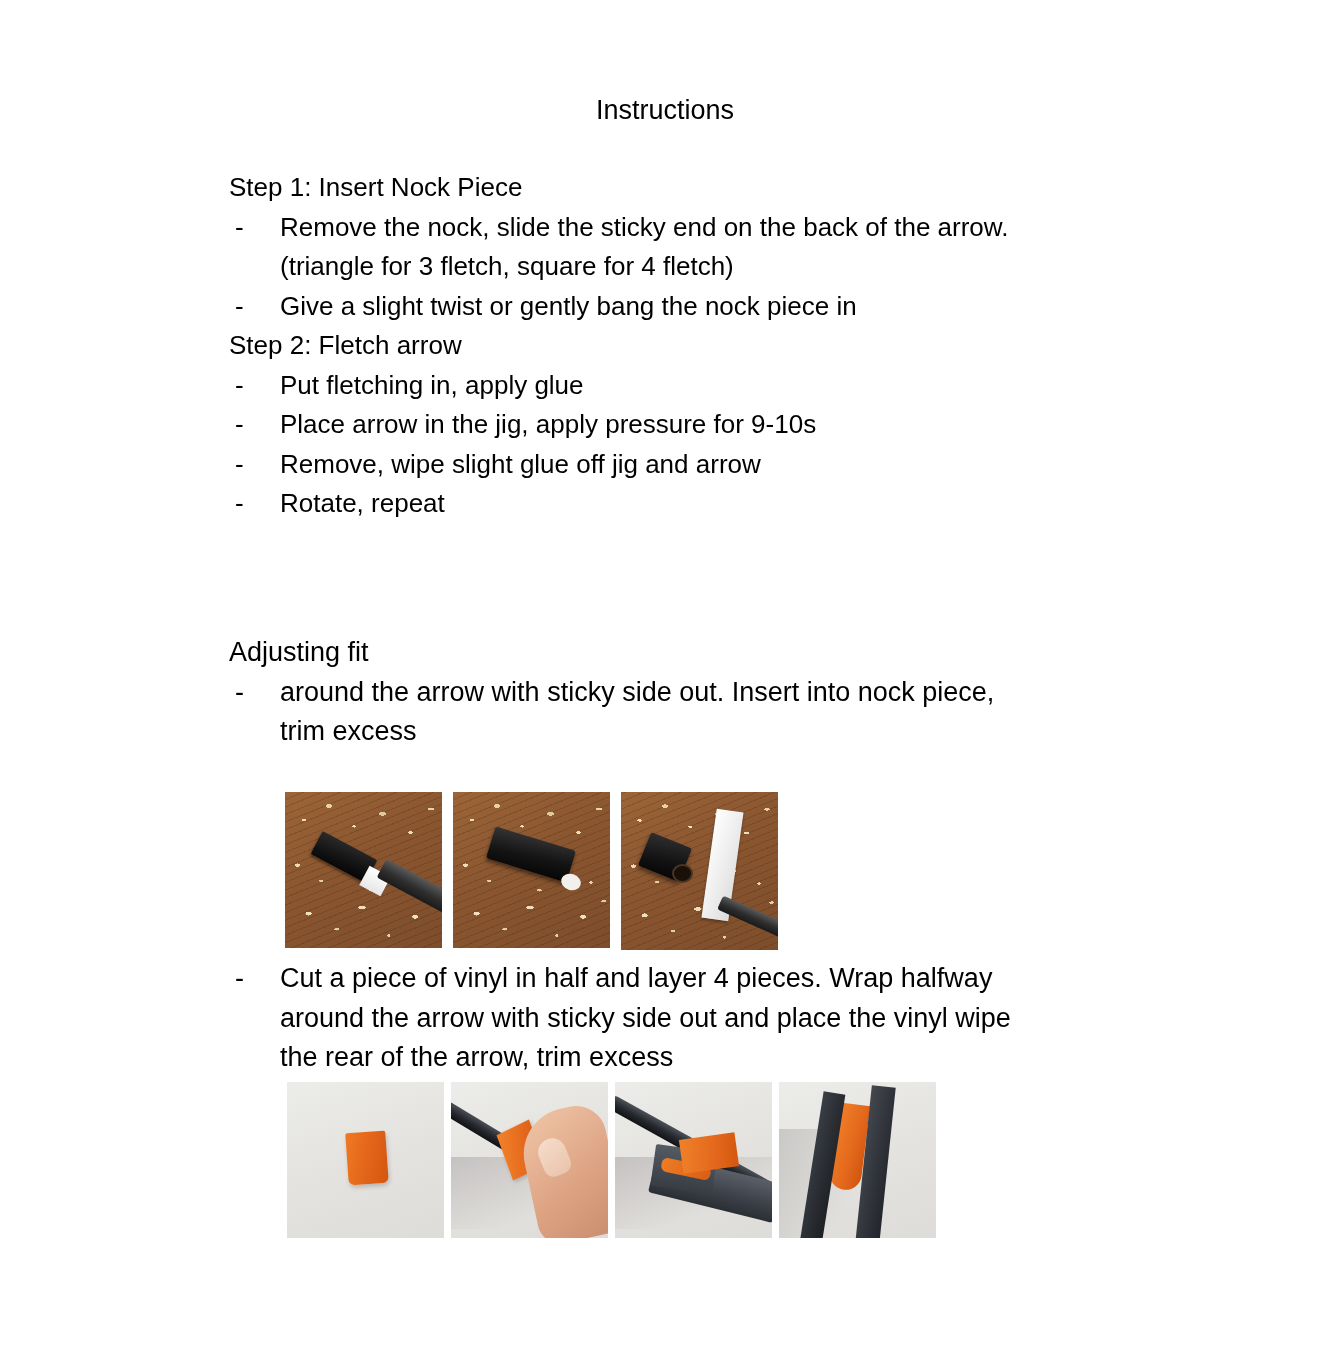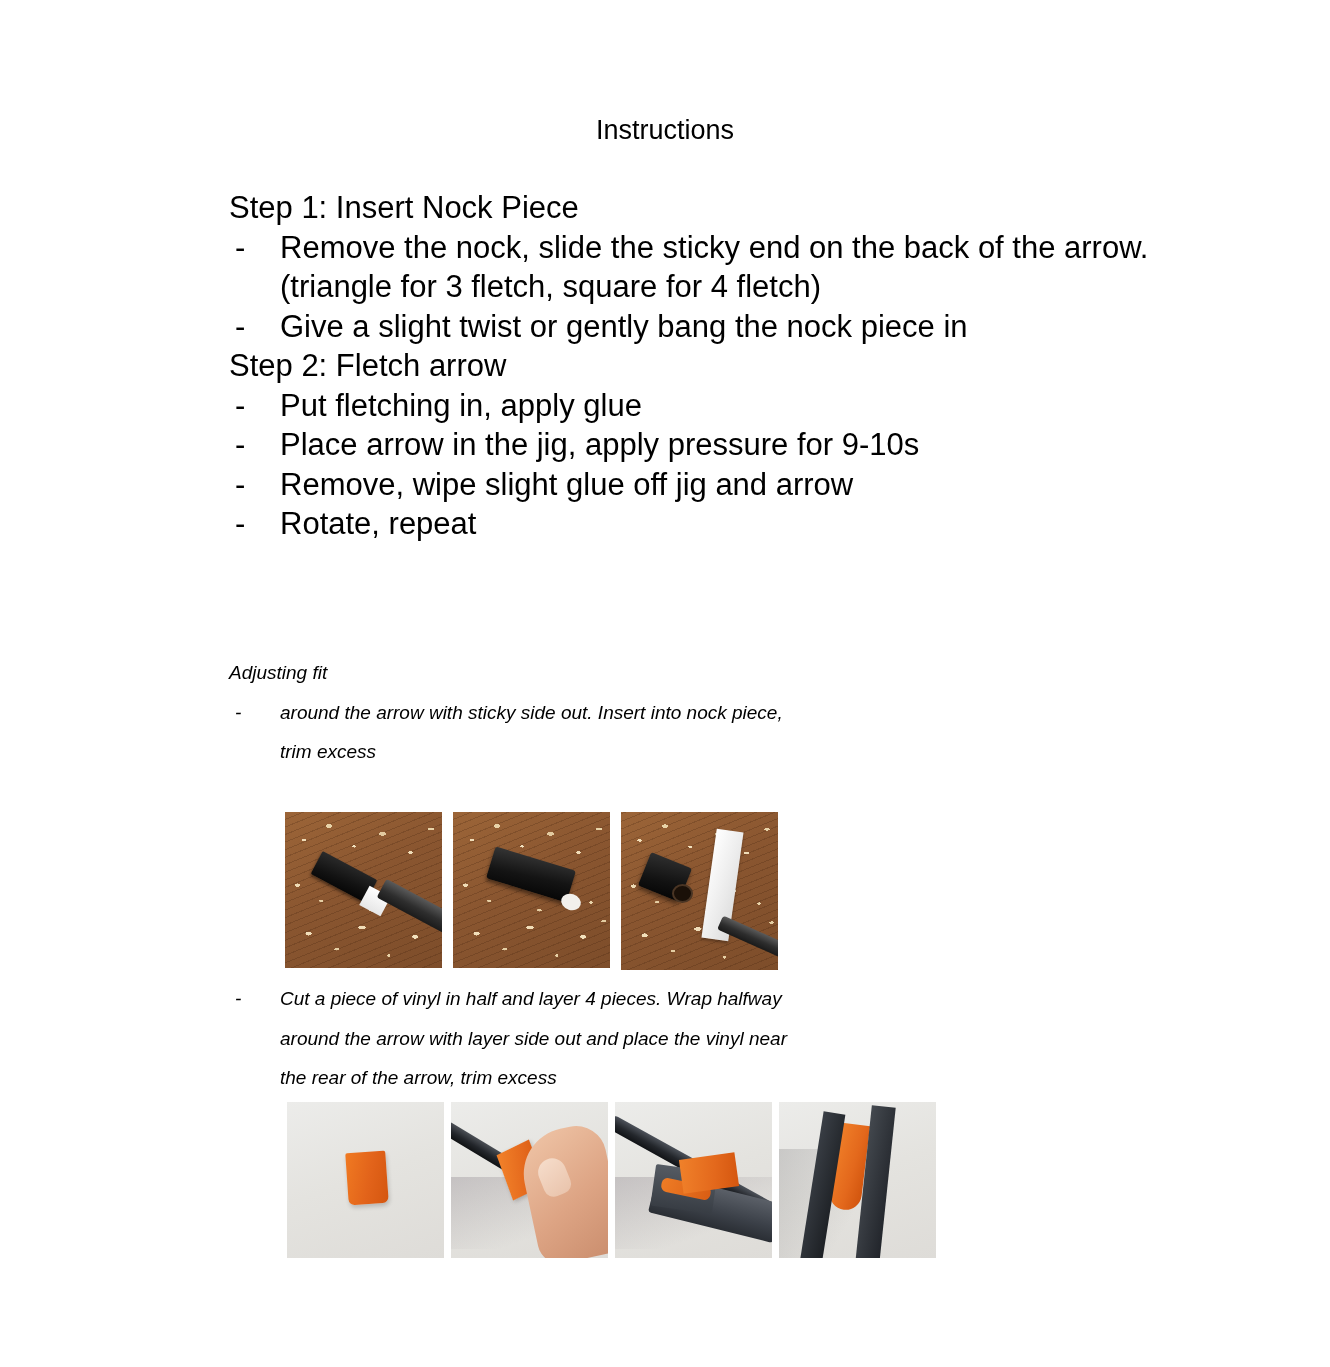--- a/index.html
+++ b/index.html
@@ -12,40 +12,39 @@
     height: 1367px;
     position: relative;
     font-family: "Liberation Sans", sans-serif;
     color: #000000;
     overflow: hidden;
   }
 
   .doc {
     position: absolute;
     inset: 0;
-    margin-top: 20px;
   }
 
   .page-title {
     position: absolute;
     top: 93px;
     left: 0;
     width: 1330px;
     text-align: center;
     font-size: 27px;
     line-height: 34px;
     color: #000;
   }
 
   .body-text {
     position: absolute;
     left: 229px;
     top: 168px;
     width: 1000px;
-    font-size: 31px;
+    font-size: 26px;
     line-height: 39.5px;
   }
 
   .heading-line {
     white-space: pre;
   }
 
   .bullet {
     display: flex;
     align-items: flex-start;
@@ -61,23 +60,22 @@
   }
   .bullet .btext .cont {
     display: block;
   }
 
   .section-two {
     position: absolute;
     left: 229px;
     top: 633px;
     width: 1010px;
-    font-size: 19px;
+    font-size: 27px;
     line-height: 39.5px;
-    font-style: italic;
   }
 
   
   .photo-row {
     position: absolute;
     display: flex;
   }
   .photo {
     position: relative;
     overflow: hidden;
@@ -406,21 +404,21 @@
       <div class="vinyl-white"></div>
       <div class="shaft-c"></div>
     </div>
   </div>
 
   <div class="section-two" style="top:959px;">
     <div class="bullet">
       <span class="dash">-</span>
       <span class="btext">
         <span class="cont">Cut a piece of vinyl in half and layer 4 pieces. Wrap halfway</span>
-        <span class="cont"> around the arrow with layer side out and place the vinyl near</span>
+        <span class="cont"> around the arrow with sticky side out and place the vinyl wipe</span>
         <span class="cont">the rear of the arrow, trim excess</span>
       </span>
     </div>
   </div>
 
   <div class="photo-row" id="photo-row-2">
 
     <div class="photo whitebg">
       <div class="vinyl-orange-flat"></div>
     </div>

